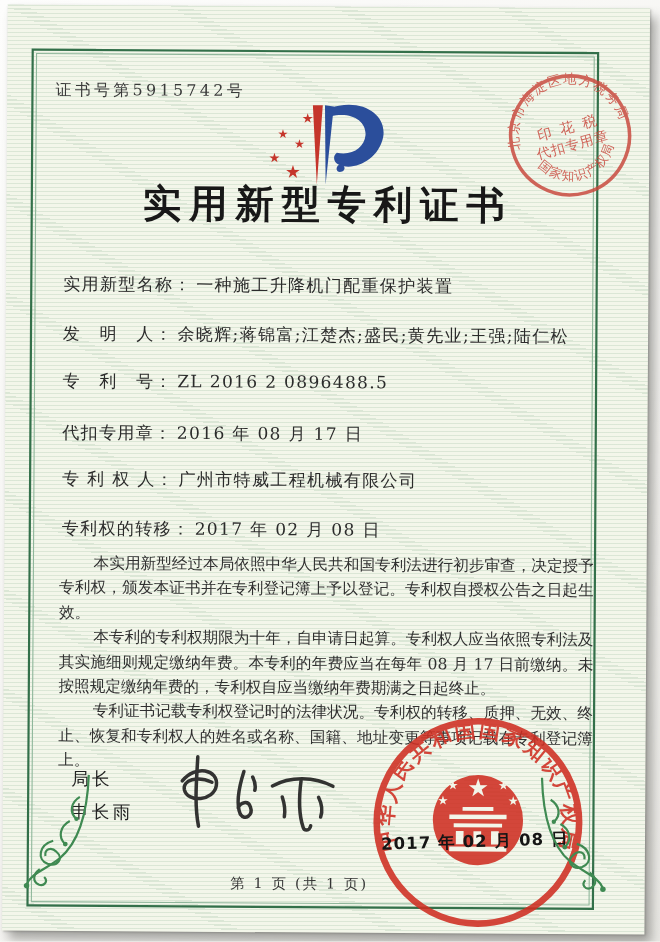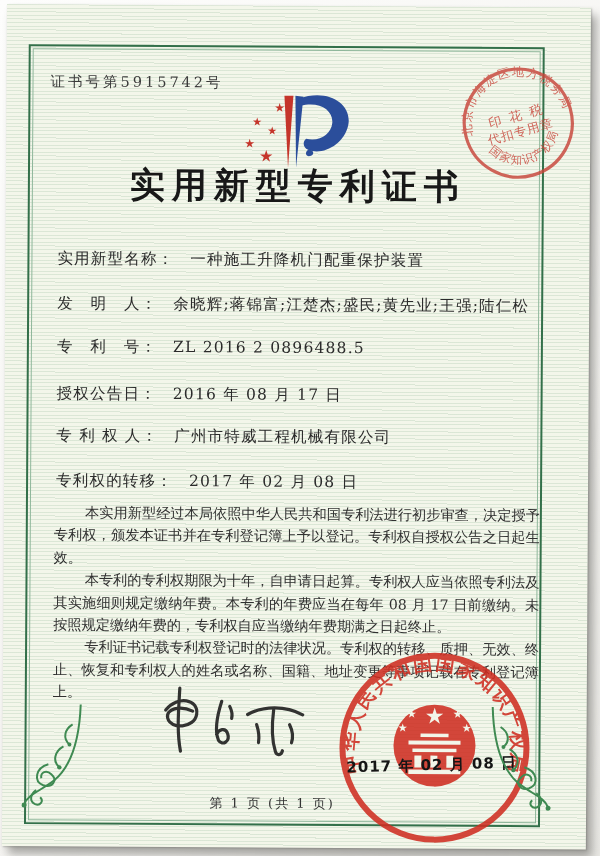--- a/index.html
+++ b/index.html
@@ -15,21 +15,21 @@
       #f3f6ea;
     transform:rotate(.35deg);transform-origin:top left;
     box-shadow:6px 8px 10px rgba(75,75,70,.45), 1px 1px 2px rgba(90,90,85,.35);
   }
   .frame{position:absolute;left:22px;top:40px;width:512px;height:776px;border:2px solid #33704a;}
   .frame::after{content:"";position:absolute;inset:2px;border:1px solid #8fb79b;}
   .cert-no{position:absolute;left:44px;top:68px;font-size:14.5px;letter-spacing:3px;color:#3a3a3a;}
   .title{position:absolute;left:0;top:157px;width:584px;text-align:center;
          font-size:35px;font-weight:bold;letter-spacing:7px;color:#181818;}
   .row{position:absolute;left:52px;font-size:15.5px;color:#2b2b2b;letter-spacing:1.2px;white-space:nowrap;}
-  .row .lbl{margin-right:16px;}
+  .row .lbl{margin-right:4px;}
   .paras{position:absolute;left:50px;top:497px;width:486px;}
   .paras p{margin:0;text-indent:2.2em;text-align:justify;font-size:14.2px;line-height:22.4px;color:#303030;}
   .officials{position:absolute;left:62px;top:694px;font-family:"DejaVu Sans",sans-serif;font-size:16px;color:#222;letter-spacing:3px;}
   .officials .name{display:block;margin-top:9px;}
   .sig{position:absolute;left:155px;top:678px;}
   .seal-wrap{position:absolute;left:332px;top:641px;width:200px;height:200px;}
   .seal-date{position:absolute;left:344px;top:749px;width:190px;
              font-family:"DejaVu Sans",sans-serif;font-weight:bold;font-size:15px;color:#151515;
              letter-spacing:1px;transform:rotate(-2deg);white-space:nowrap;}
   .tax-stamp{position:absolute;left:451px;top:55px;}
@@ -83,35 +83,39 @@
   <div class="row" style="top:244px">
     <span class="lbl">实用新型名称：</span><span>一种施工升降机门配重保护装置</span>
   </div>
   <div class="row" style="top:289px">
     <span class="lbl">发　明　人：</span><span>余晓辉;蒋锦富;江楚杰;盛民;黄先业;王强;陆仁松</span>
   </div>
   <div class="row" style="top:332px">
     <span class="lbl">专　利　号：</span><span>ZL 2016 2 0896488.5</span>
   </div>
   <div class="row" style="top:379px">
-    <span class="lbl">授权公告日：</span><span>2016 年 08 月 17 日</span>
+    <span class="lbl">代扣专用章：</span><span>2016 年 08 月 17 日</span>
   </div>
   <div class="row" style="top:421px">
     <span class="lbl">专 利 权 人：</span><span>广州市特威工程机械有限公司</span>
   </div>
   <div class="row" style="top:466px">
     <span class="lbl">专利权的转移：</span><span>2017 年 02 月 08 日</span>
   </div>
 
   <div class="paras">
     <p>本实用新型经过本局依照中华人民共和国专利法进行初步审查，决定授予专利权，颁发本证书并在专利登记簿上予以登记。专利权自授权公告之日起生效。</p>
     <p>本专利的专利权期限为十年，自申请日起算。专利权人应当依照专利法及其实施细则规定缴纳年费。本专利的年费应当在每年 08 月 17 日前缴纳。未按照规定缴纳年费的，专利权自应当缴纳年费期满之日起终止。</p>
     <p>专利证书记载专利权登记时的法律状况。专利权的转移、质押、无效、终止、恢复和专利权人的姓名或名称、国籍、地址变更等事项记载在专利登记簿上。</p>
   </div>
 
+  <div class="officials">
+    <span>局长</span>
+    <span class="name">申长雨</span>
+  </div>
 
   <svg class="sig" width="155" height="82" viewBox="0 0 155 82" fill="none" stroke="#1f1f1f" stroke-width="3.2" stroke-linecap="round" opacity=".9">
     <path d="M22,5 C21,26 19,48 23,68"></path>
     <path d="M8,27 C20,12 41,16 39,31 C37,45 13,47 10,35 C8,26 22,22 35,28"></path>
     <path d="M64,18 C59,34 57,48 61,57 C65,63 73,58 70,50 C68,44 61,46 59,51"></path>
     <path d="M72,23 C74,27 75,31 74,35"></path>
     <path d="M90,31 C106,22 128,22 145,31"></path>
     <path d="M116,26 C114,42 114,56 118,68 C119,72 124,72 125,67"></path>
     <path d="M99,41 C101,47 102,53 101,59"></path>
     <path d="M132,41 C135,47 136,53 134,59"></path>

